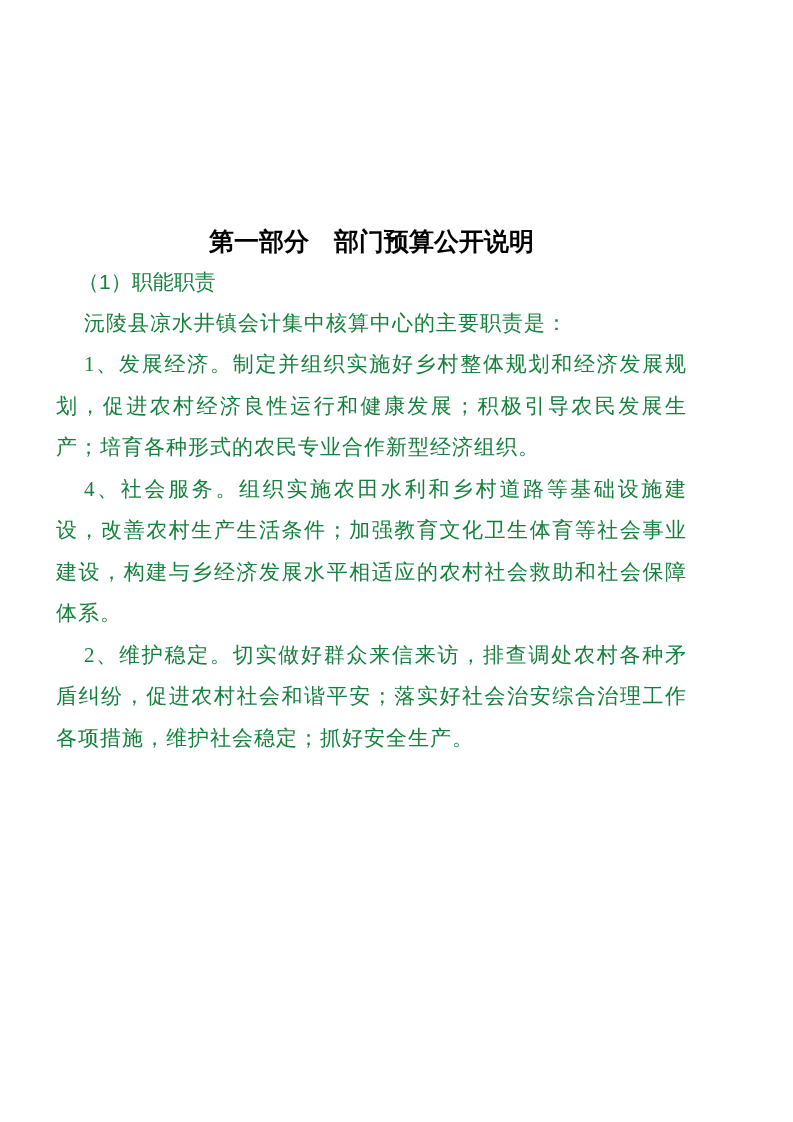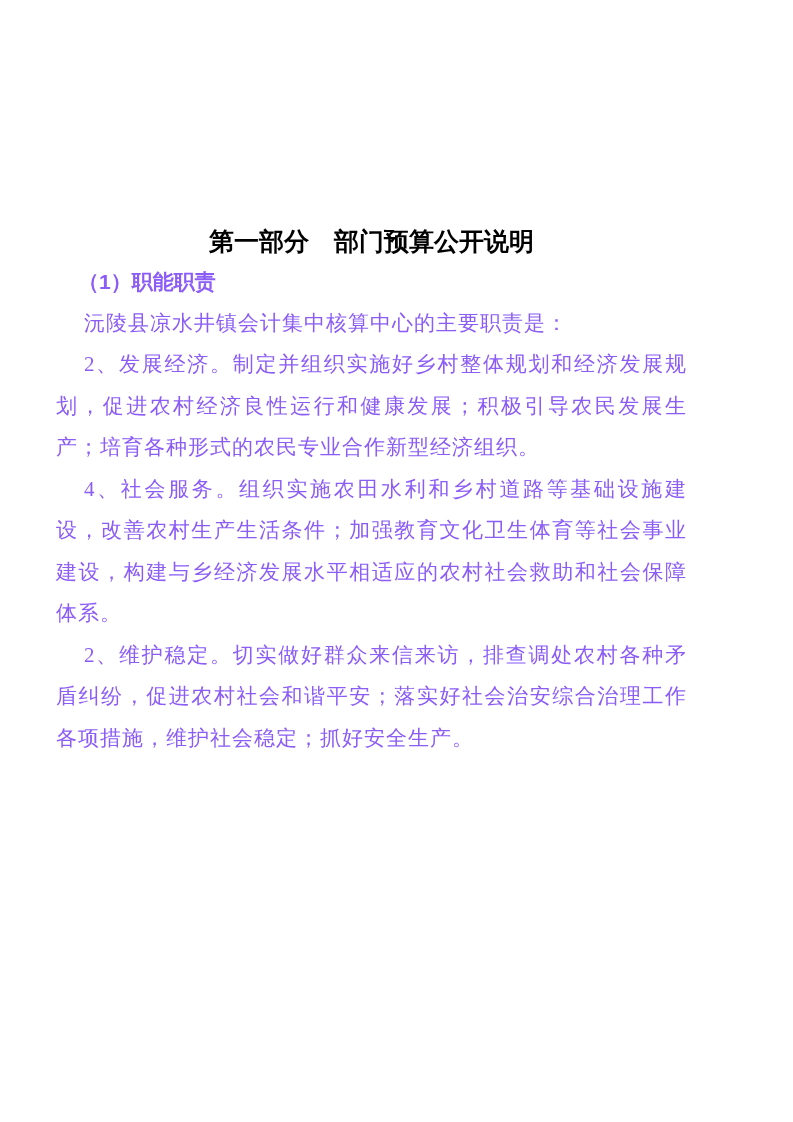--- a/index.html
+++ b/index.html
@@ -33,47 +33,47 @@
     font-family: "Liberation Sans", sans-serif;
     font-weight: bold;
     font-size: 21px;
     line-height: 41.5px;
     text-indent: 34px;
     color: #000000;
   }
   .sub-heading {
     margin: 0;
     font-family: "Liberation Sans", sans-serif;
-    font-weight: bold;
+    font-weight: normal;
     font-size: 21px;
     line-height: 41.5px;
     text-indent: 22px;
-    color: #8b5cf6;
+    color: #15803d;
   }
   .body-para {
     margin: 0;
     font-family: "Liberation Serif", serif;
     font-size: 21px;
     line-height: 41.5px;
     letter-spacing: 1px;
     text-align: justify;
     text-indent: 28px;
-    color: #8b5cf6;
+    color: #15803d;
   }
 </style>
 </head>
 <body>
 
 <div class="page">
   <h1 class="doc-title">第一部分　部门预算公开说明</h1>
 
 
   <h3 class="sub-heading">（1）职能职责</h3>
 
   <p class="body-para">沅陵县凉水井镇会计集中核算中心的主要职责是：</p>
 
 
-  <p class="body-para">2、发展经济。制定并组织实施好乡村整体规划和经济发展规划，促进农村经济良性运行和健康发展；积极引导农民发展生产；培育各种形式的农民专业合作新型经济组织。</p>
+  <p class="body-para">1、发展经济。制定并组织实施好乡村整体规划和经济发展规划，促进农村经济良性运行和健康发展；积极引导农民发展生产；培育各种形式的农民专业合作新型经济组织。</p>
 
   <p class="body-para">4、社会服务。组织实施农田水利和乡村道路等基础设施建设，改善农村生产生活条件；加强教育文化卫生体育等社会事业建设，构建与乡经济发展水平相适应的农村社会救助和社会保障体系。</p>
 
   <p class="body-para">2、维护稳定。切实做好群众来信来访，排查调处农村各种矛盾纠纷，促进农村社会和谐平安；落实好社会治安综合治理工作各项措施，维护社会稳定；抓好安全生产。</p>
 </div>
 
 </body></html>

